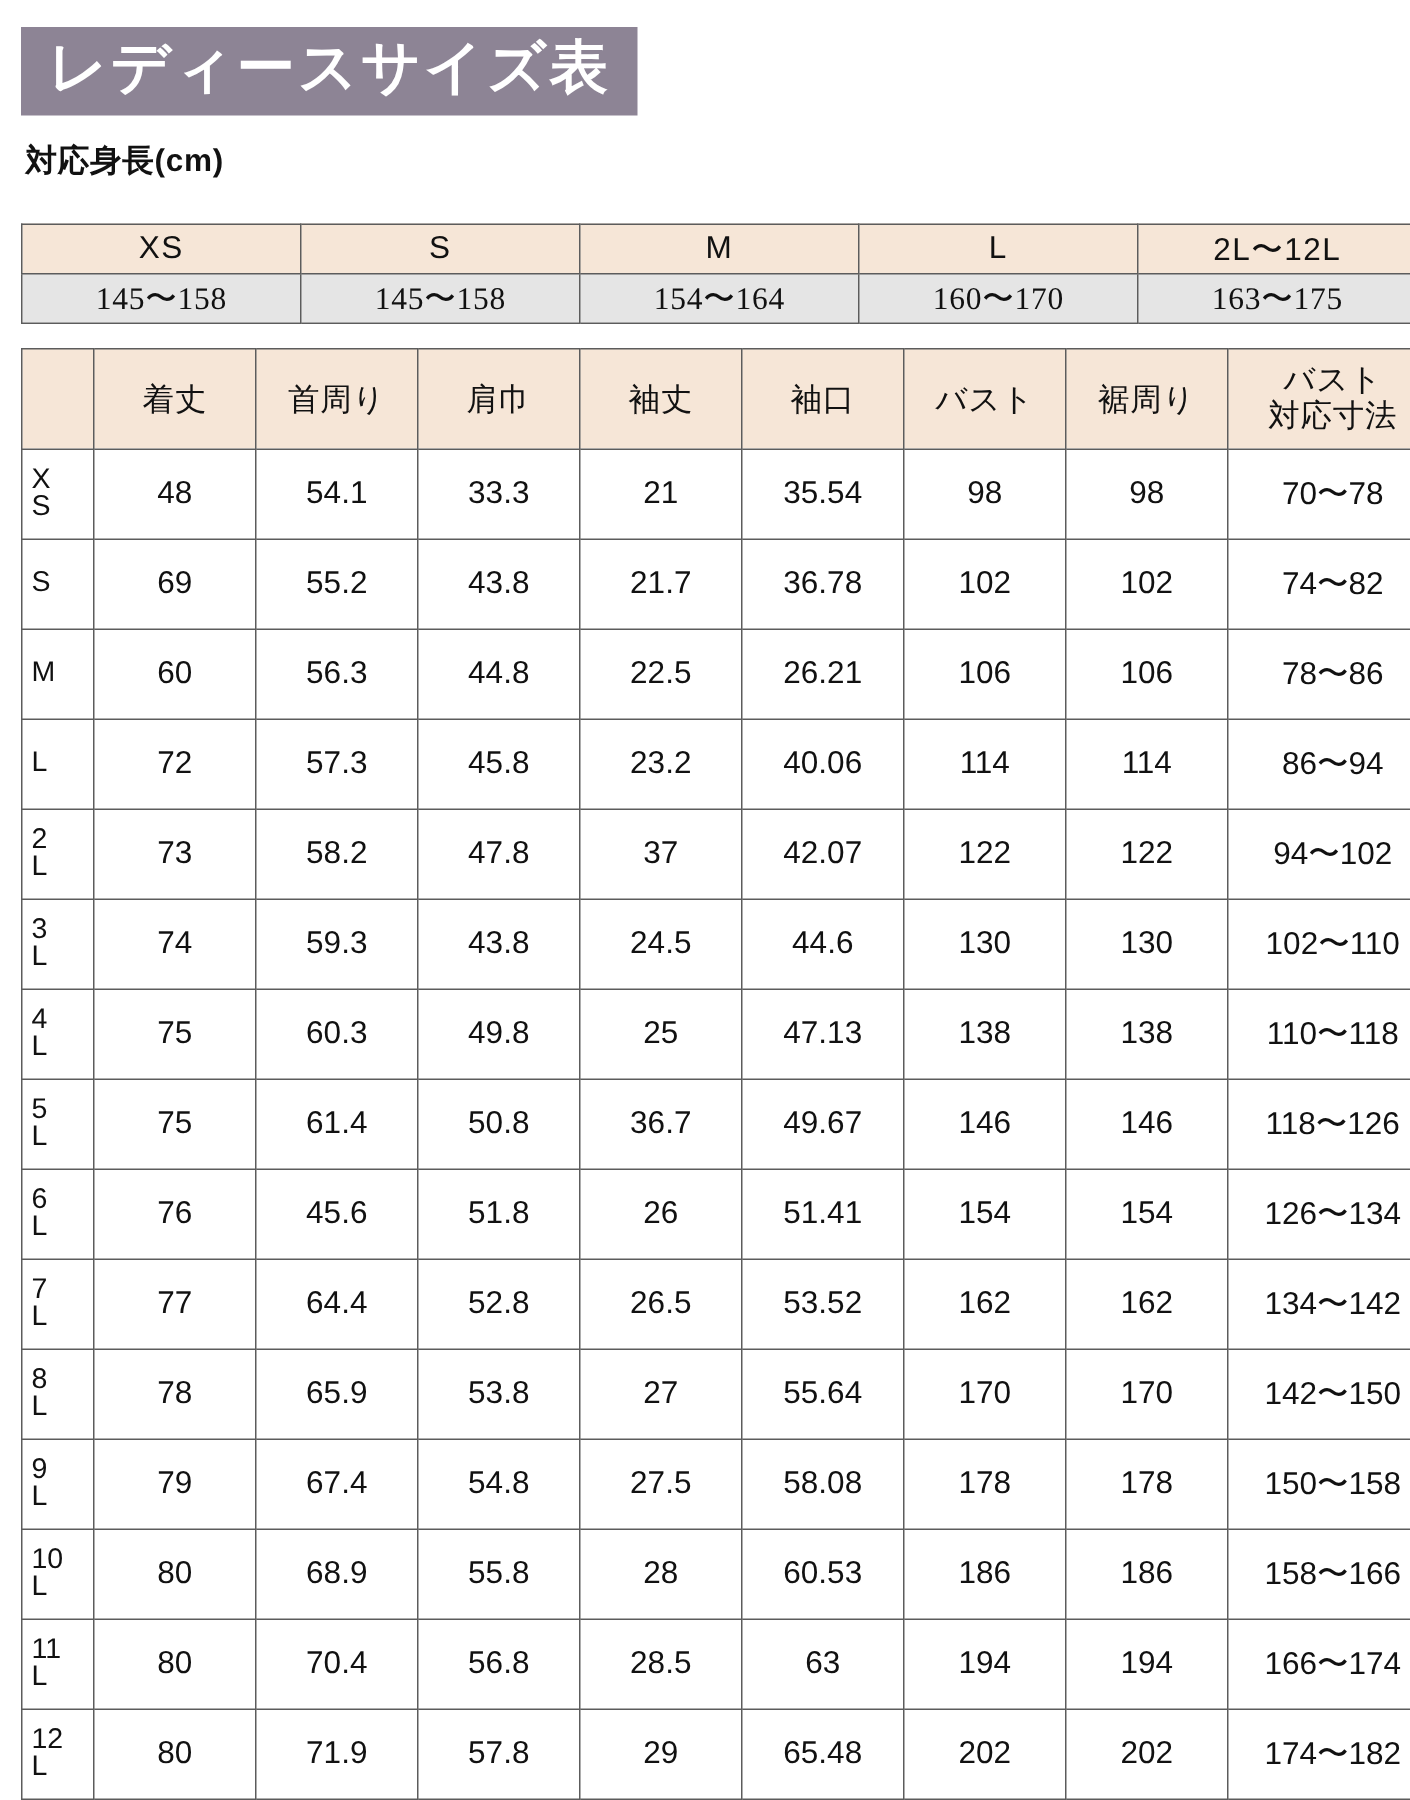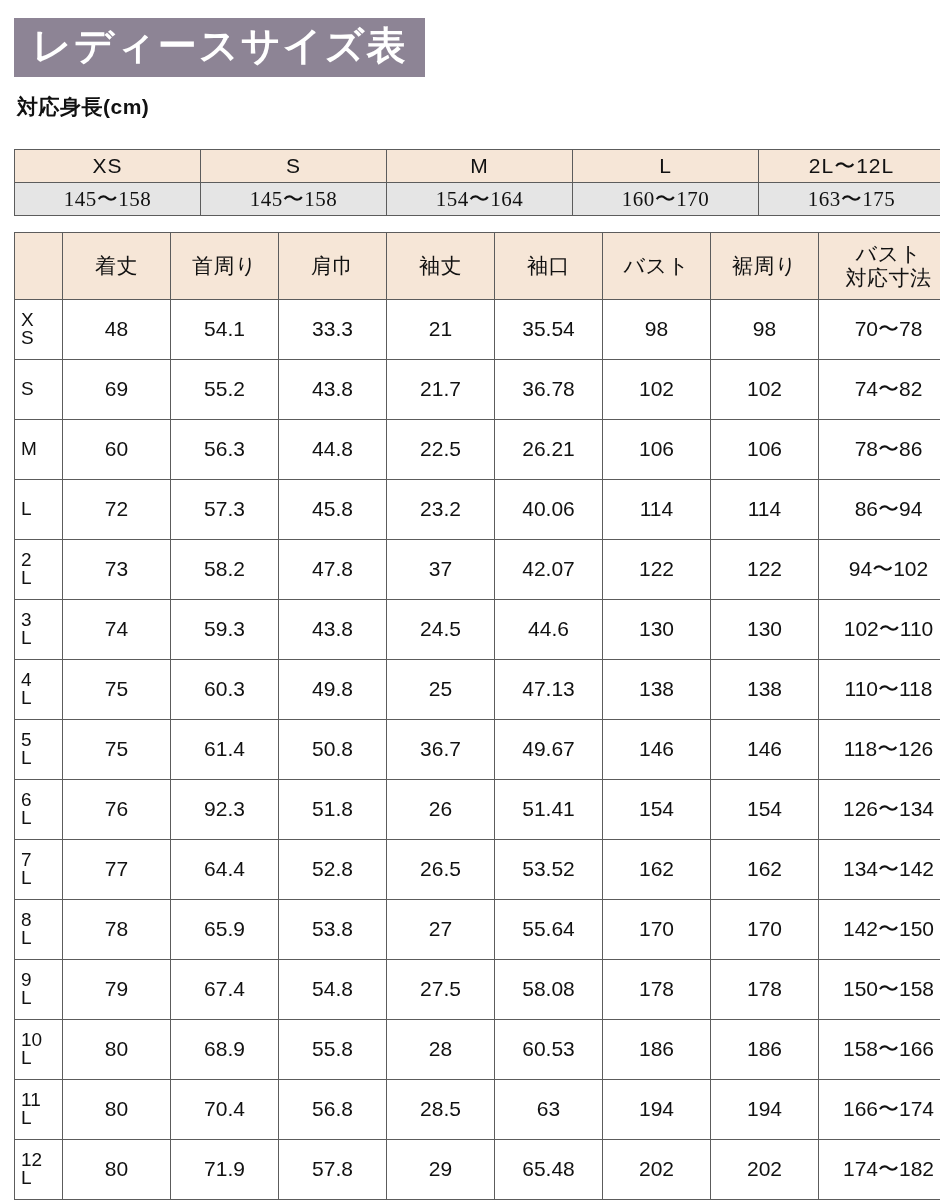--- a/index.html
+++ b/index.html
@@ -279,21 +279,21 @@
             <td>146</td>
             <td>146</td>
             <td>118〜126</td>
           </tr>
           <tr>
             <td class="size-cell">
               <span class="stacked">6</span>
               <span class="stacked">L</span>
             </td>
             <td>76</td>
-            <td>92.3</td>
+            <td>45.6</td>
             <td>51.8</td>
             <td>26</td>
             <td>51.41</td>
             <td>154</td>
             <td>154</td>
             <td>126〜134</td>
           </tr>
           <tr>
             <td class="size-cell">
               <span class="stacked">7</span>

